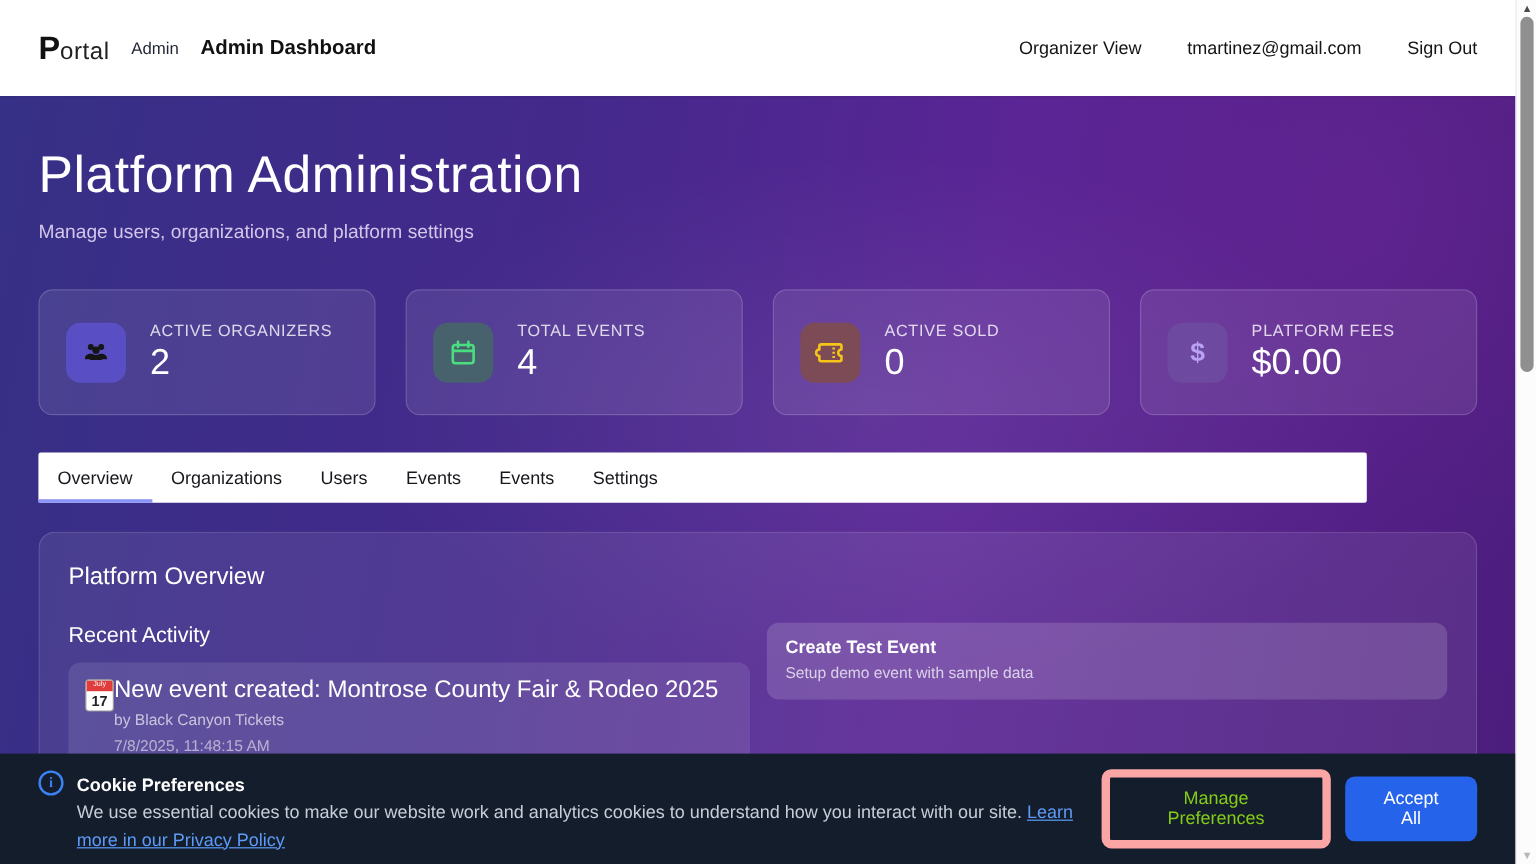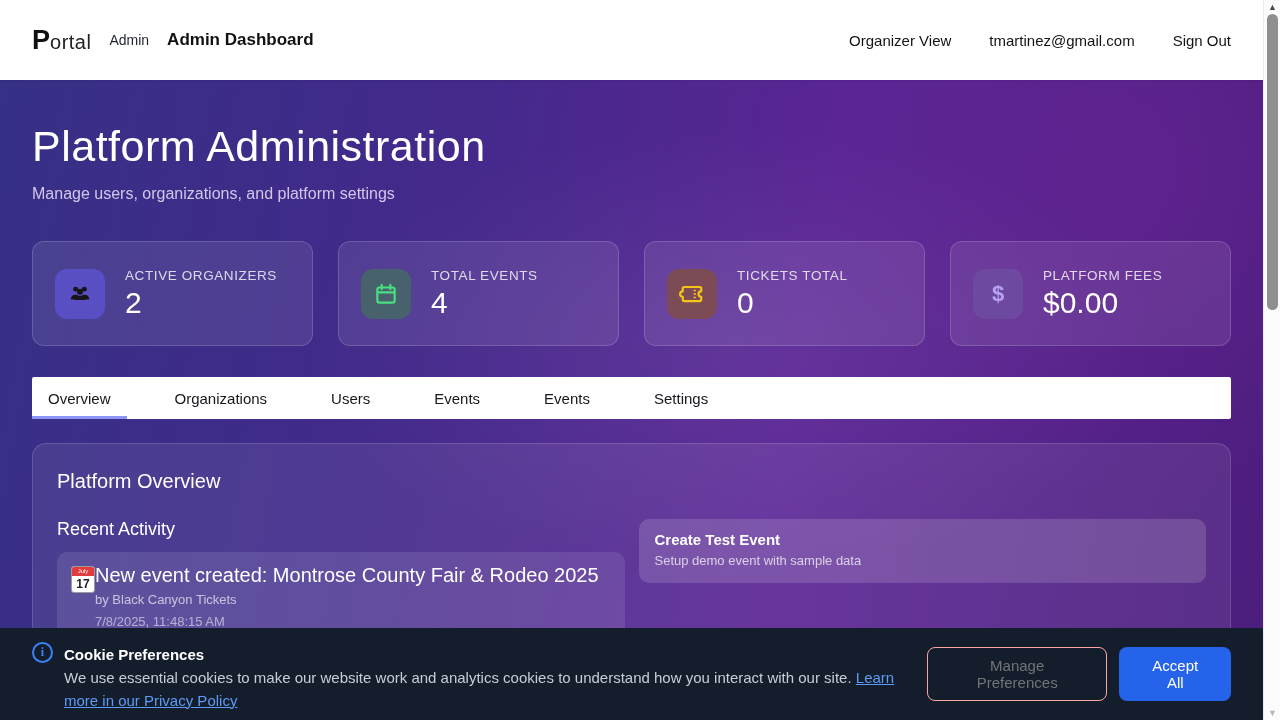--- a/index.html
+++ b/index.html
@@ -44,22 +44,22 @@
   .stat-icon {
     width:50px; height:50px; border-radius:12px;
     display:flex; align-items:center; justify-content:center; flex:0 0 auto;
   }
   .stat-label { font-size:13.5px; letter-spacing:.6px; color:rgba(255,255,255,.8); }
   .stat-value { font-size:30px; font-weight:400; color:#ffffff; margin-top:3px; }
   .dollar-glyph { font-size:22px; font-weight:700; }
 
   
   .tabbar {
-    margin-top:31px; width:1199px; height:42px; background:#ffffff; border-radius:2px;
-    display:flex; align-items:stretch; gap:32px; padding:0;
+    margin-top:31px; width:1107px; height:42px; background:#ffffff; border-radius:2px;
+    display:flex; align-items:stretch; padding:0;
   }
   .tab {
     position:relative; display:flex; align-items:center; padding:0 16px;
     font-size:15px; color:#16181d; cursor:pointer; white-space:nowrap;
   }
   .tab.active::after {
     content:""; position:absolute; left:0; right:0; bottom:0; height:3px;
     background:#8b95f6;
   }
 
@@ -107,21 +107,21 @@
     color:#3b82f6; font-size:12px; font-weight:700; font-family:"Liberation Serif",serif;
     display:flex; align-items:center; justify-content:center;
     align-self:flex-start; margin-top:14px; flex:0 0 auto;
   }
   .cookie-text { margin-left:11px; width:866px; padding-top:9px; }
   .cookie-title { font-size:15px; font-weight:700; color:#ffffff; }
   .cookie-body { font-size:15px; line-height:23px; color:#c6cdd8; margin-top:3px; }
   .cookie-link { color:#5d9bf7; text-decoration:underline; cursor:pointer; }
   .cookie-buttons { margin-left:auto; display:flex; align-items:center; gap:12px; }
   .btn-manage {
-    background:transparent; border:1px solid #fca5a5; color:#737373;
+    background:transparent; border:7px solid #fca5a5; color:#84cc16;
     font-size:15px; padding:9px 20px; border-radius:8px; cursor:pointer;
     font-family:inherit;
   }
   .btn-accept {
     border:none; color:#ffffff; font-size:15px; padding:10px 23px;
     border-radius:8px; cursor:pointer; font-family:inherit;
   }
 
   
   .scrollbar {
@@ -197,21 +197,21 @@
       <div class="stat-card">
         <div class="stat-icon" style="background: rgb(124, 75, 85);">
           <svg width="26" height="26" viewBox="0 0 24 24" fill="none" stroke="#f5c518" stroke-width="2" stroke-linejoin="round">
             <path d="M3.5 9.5a2.5 2.5 0 0 0 0 5V17a1.5 1.5 0 0 0 1.5 1.5h14A1.5 1.5 0 0 0 20.5 17v-2.5a2.5 2.5 0 0 1 0-5V7A1.5 1.5 0 0 0 19 5.5H5A1.5 1.5 0 0 0 3.5 7Z"></path>
             <line x1="14.5" y1="8" x2="14.5" y2="9.5"></line>
             <line x1="14.5" y1="11.2" x2="14.5" y2="12.8"></line>
             <line x1="14.5" y1="14.5" x2="14.5" y2="16"></line>
           </svg>
         </div>
         <div>
-          <div class="stat-label">TICKETS TOTAL</div>
+          <div class="stat-label">ACTIVE SOLD</div>
           <div class="stat-value">0</div>
         </div>
       </div>
 
       <div class="stat-card">
         <div class="stat-icon" style="background: rgb(109, 74, 160);">
           <span class="dollar-glyph" style="color: rgb(185, 162, 245);">$</span>
         </div>
         <div>
           <div class="stat-label">PLATFORM FEES</div>

